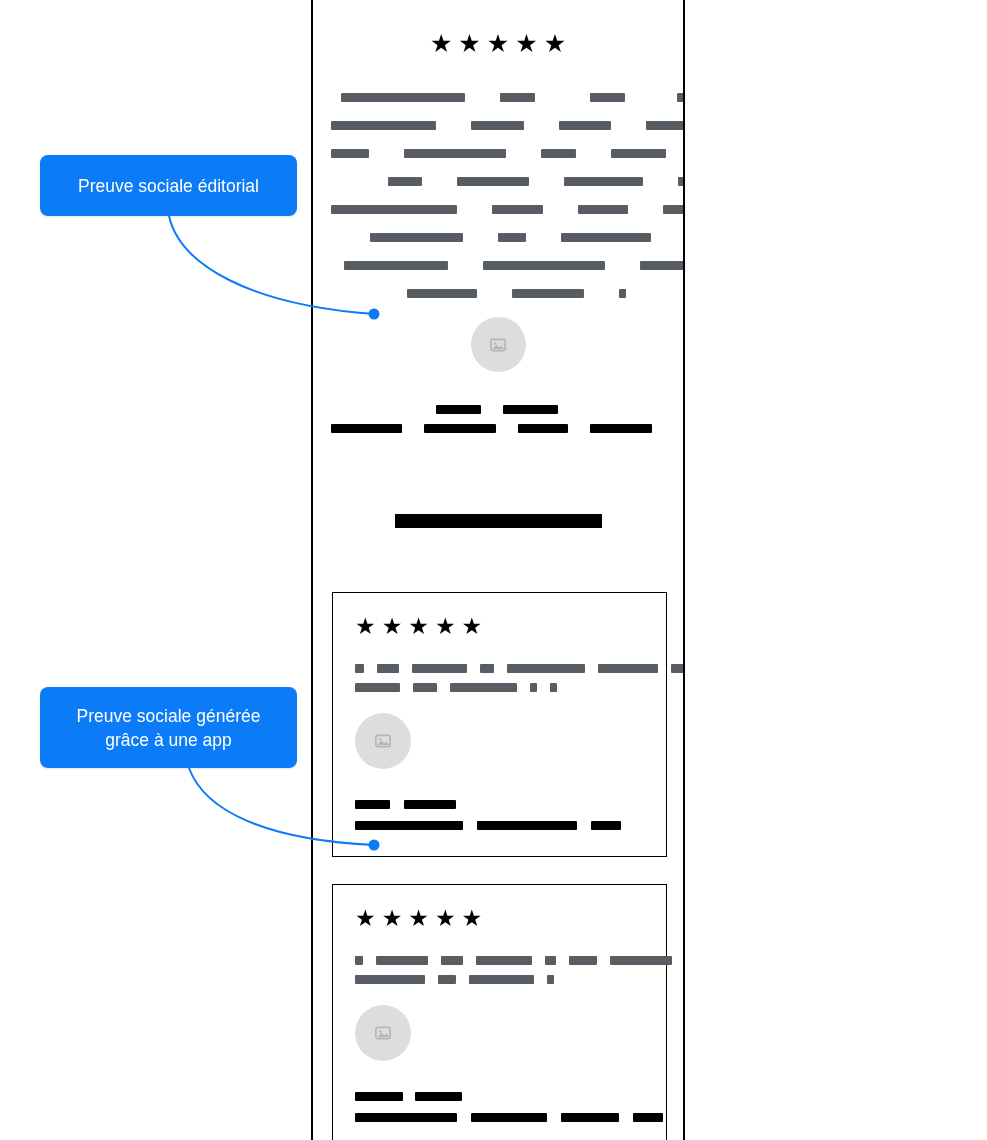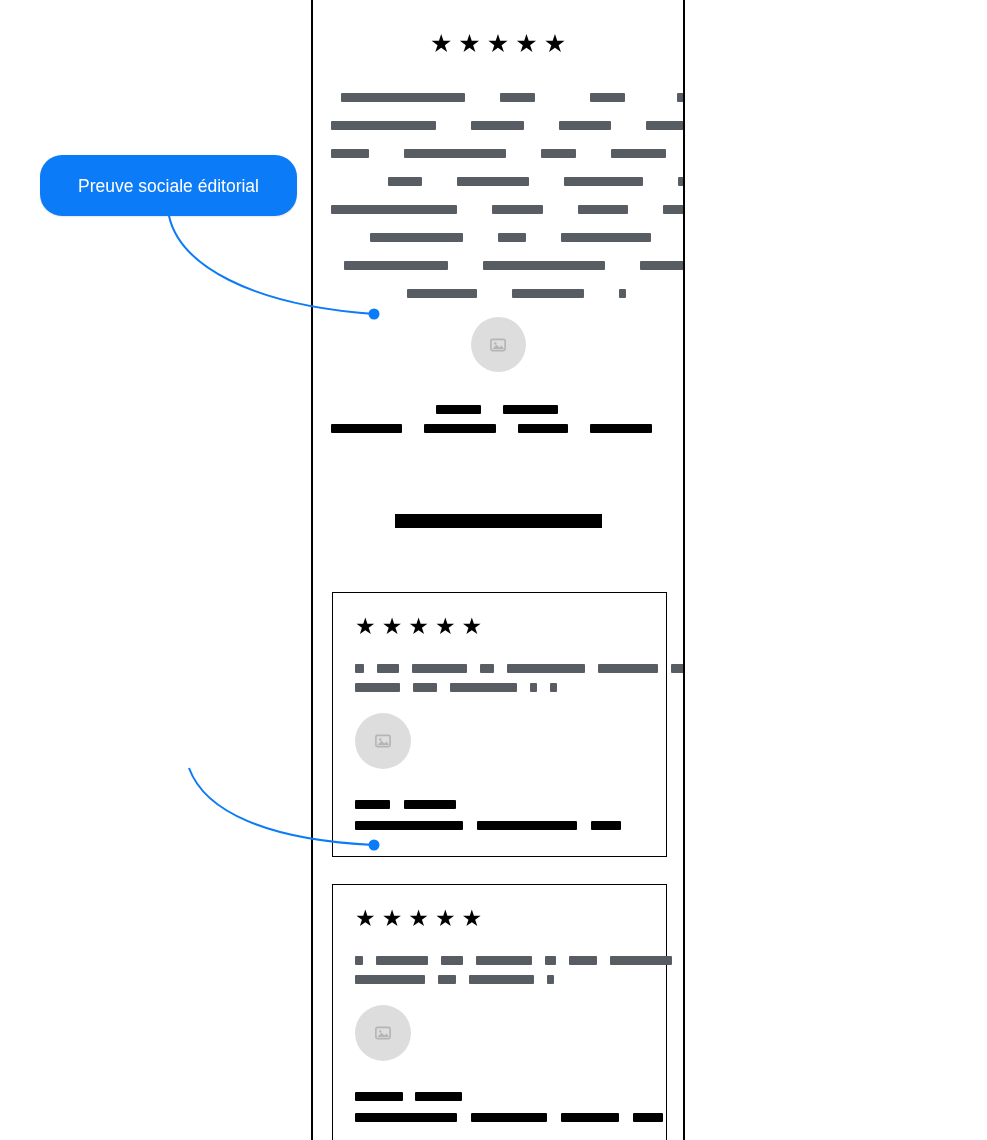--- a/index.html
+++ b/index.html
@@ -113,21 +113,21 @@
   .card .card-body .bar-row { height: 19px; }
   .card .card-avatar { margin-top: 16px; }
   .card .card-footer { margin-top: 25px; }
   .card .card-footer .bar-row { height: 21px; }
 
   
   .callout {
     position: absolute;
     background: #0b7bf7;
     color: #ffffff;
-    border-radius: 22px;
+    border-radius: 8px;
     font-size: 17.5px;
     line-height: 24px;
     text-align: center;
     display: flex;
     align-items: center;
     justify-content: center;
     padding: 12px 22px;
     box-shadow: 0 1px 2px rgba(0,0,0,0.10);
   }
   #callout-editorial {
@@ -406,14 +406,20 @@
     <path d="M169 216 C 180 265, 250 305, 374 314" fill="none" stroke="#0b7bf7" stroke-width="2"></path>
     <circle cx="374" cy="314" r="5.5" fill="#0b7bf7"></circle>
     <path d="M189 768 C 205 812, 268 840, 374 845" fill="none" stroke="#0b7bf7" stroke-width="2"></path>
     <circle cx="374" cy="845" r="5.5" fill="#0b7bf7"></circle>
   </svg>
 
   <div class="callout" id="callout-editorial">
     <span>Preuve sociale éditorial</span>
   </div>
 
+  <div class="callout" id="callout-app">
+    <span>
+      <span>Preuve sociale générée</span><br>
+      <span>grâce à une app</span>
+    </span>
+  </div>
 
 </div>
 
 </body></html>

